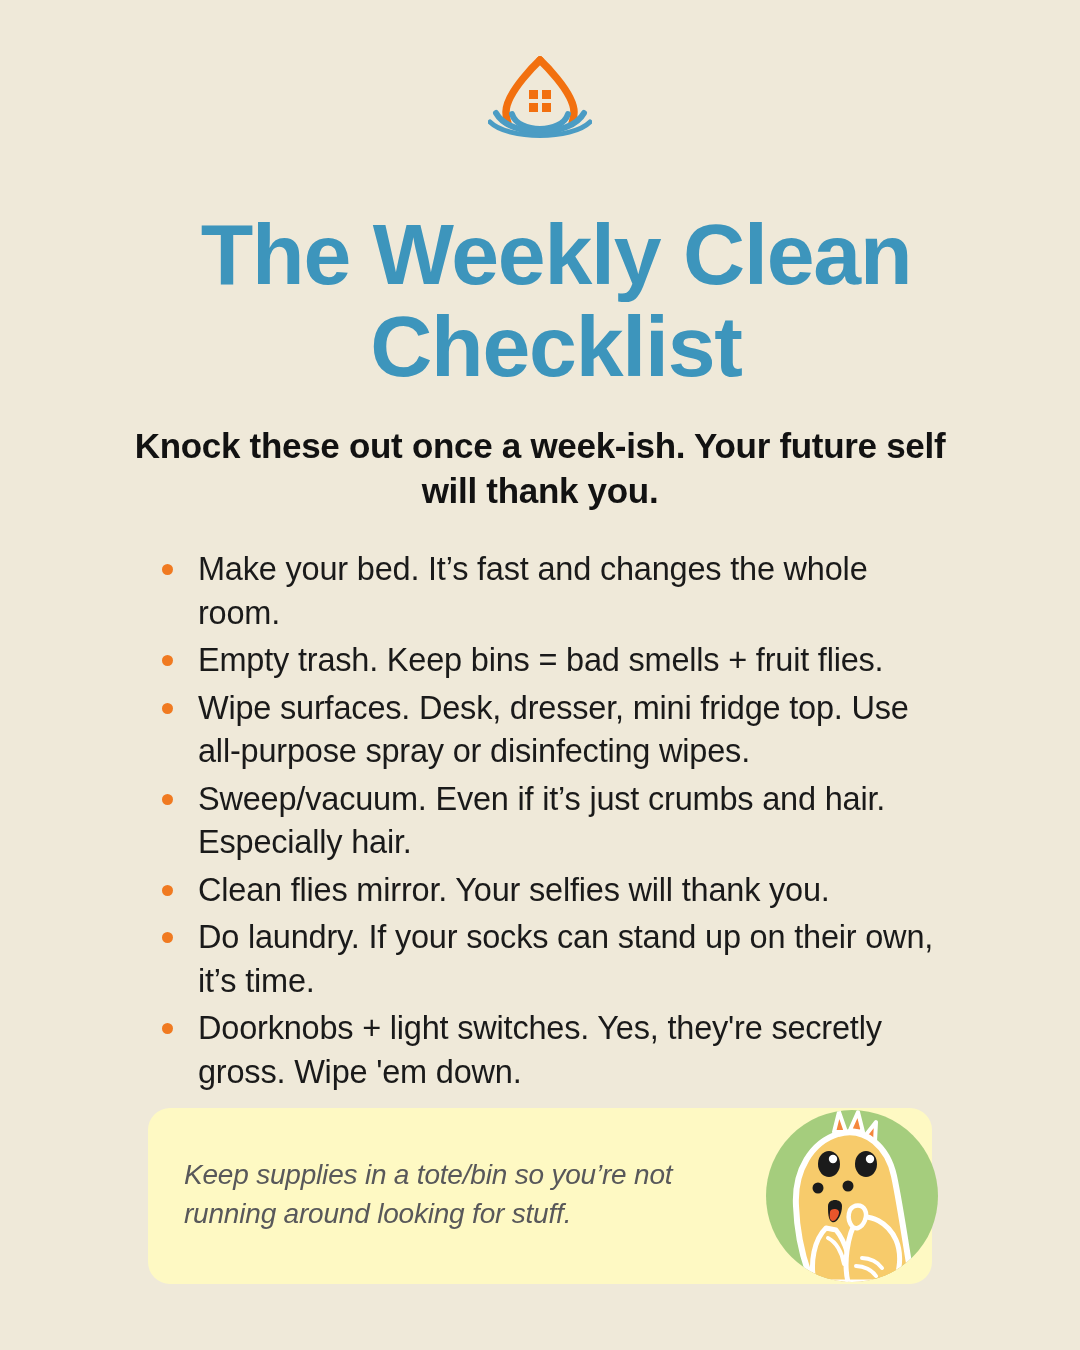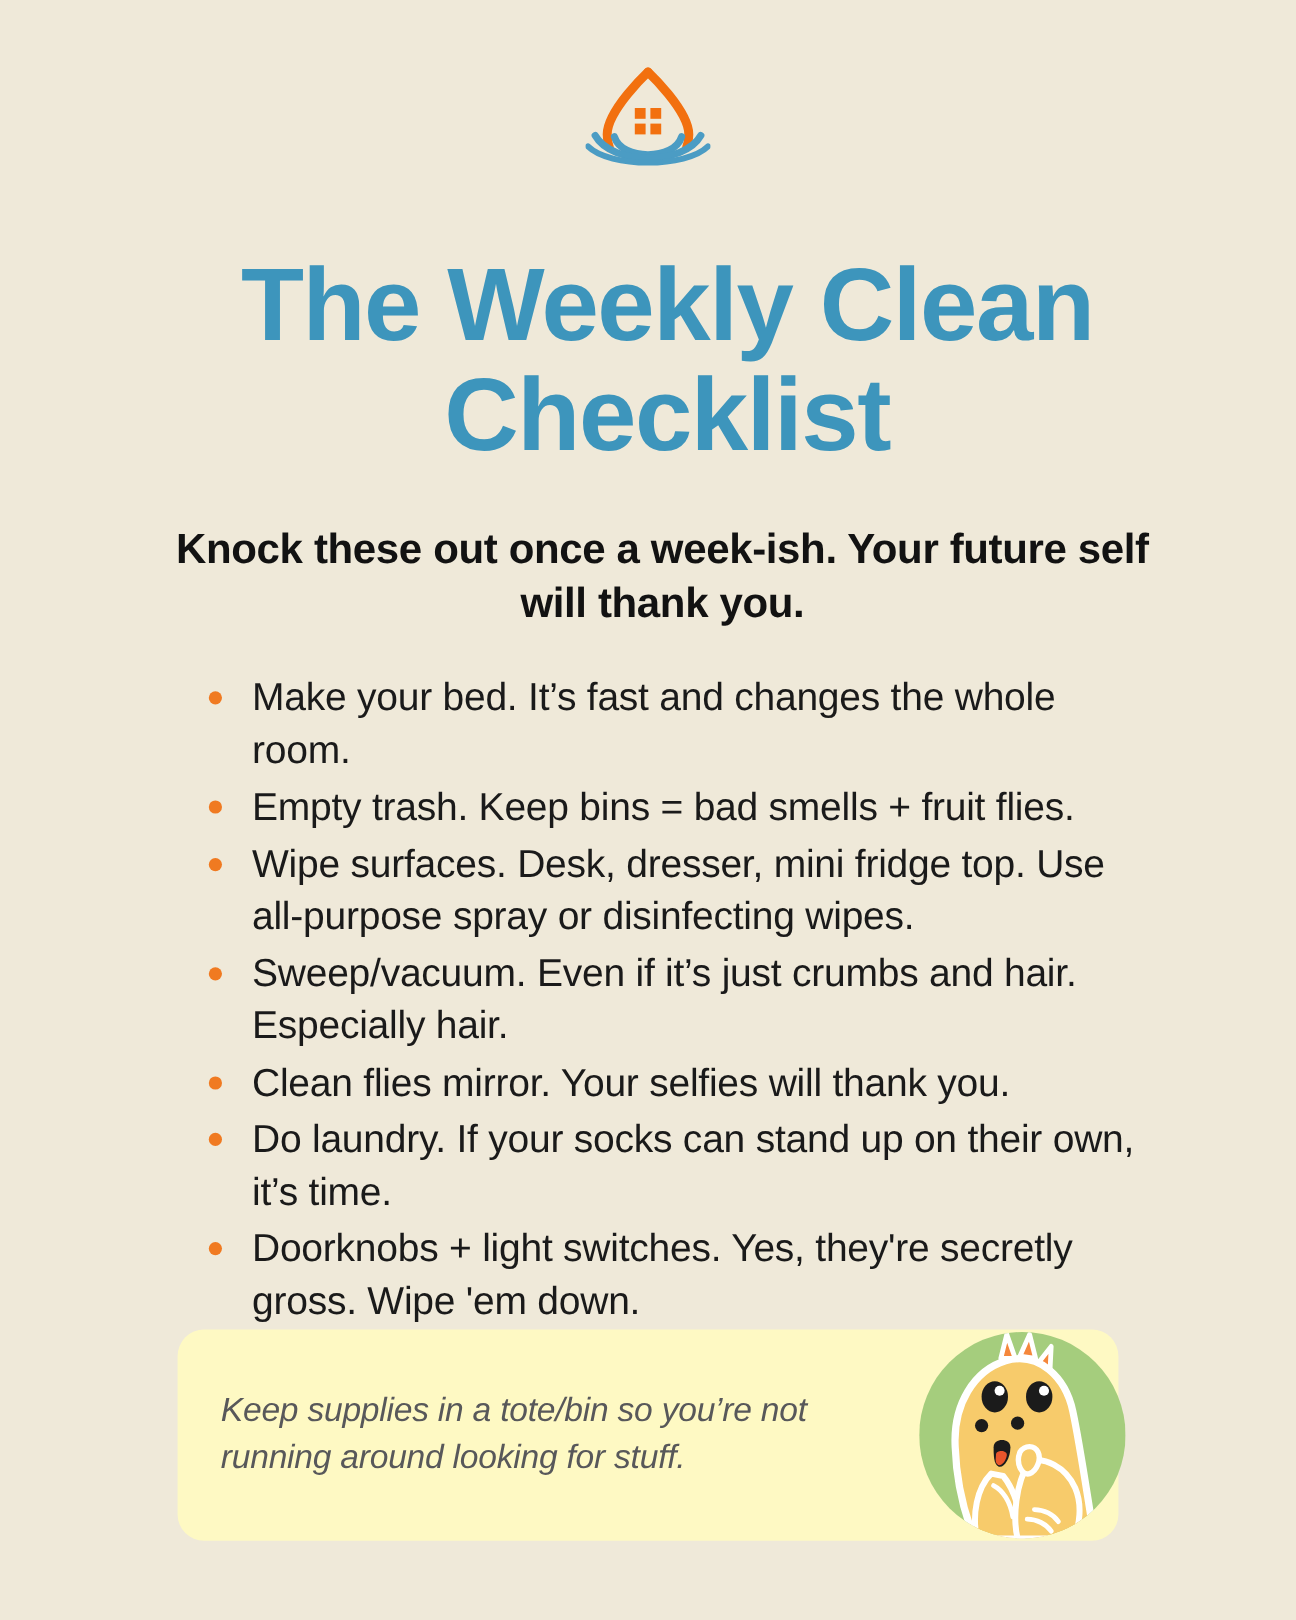--- a/index.html
+++ b/index.html
@@ -54,30 +54,30 @@
     position: absolute;
     top: 424px;
     left: 110px;
     width: 860px;
     text-align: center;
     color: #121212;
     font-weight: 700;
     font-size: 35px;
     line-height: 1.28;
     letter-spacing: -0.3px;
-    margin: 12px;
+    margin: 0;
   }
 
   
   .checklist {
     position: absolute;
     top: 544px;
     left: 152px;
     width: 800px;
-    margin: 16px;
+    margin: 4px;
     padding: 0;
     list-style: none;
   }
   .check-item {
     position: relative;
     padding-left: 42px;
     color: #1a1a1a;
     font-size: 32.5px;
     line-height: 1.34;
     letter-spacing: -0.2px;

